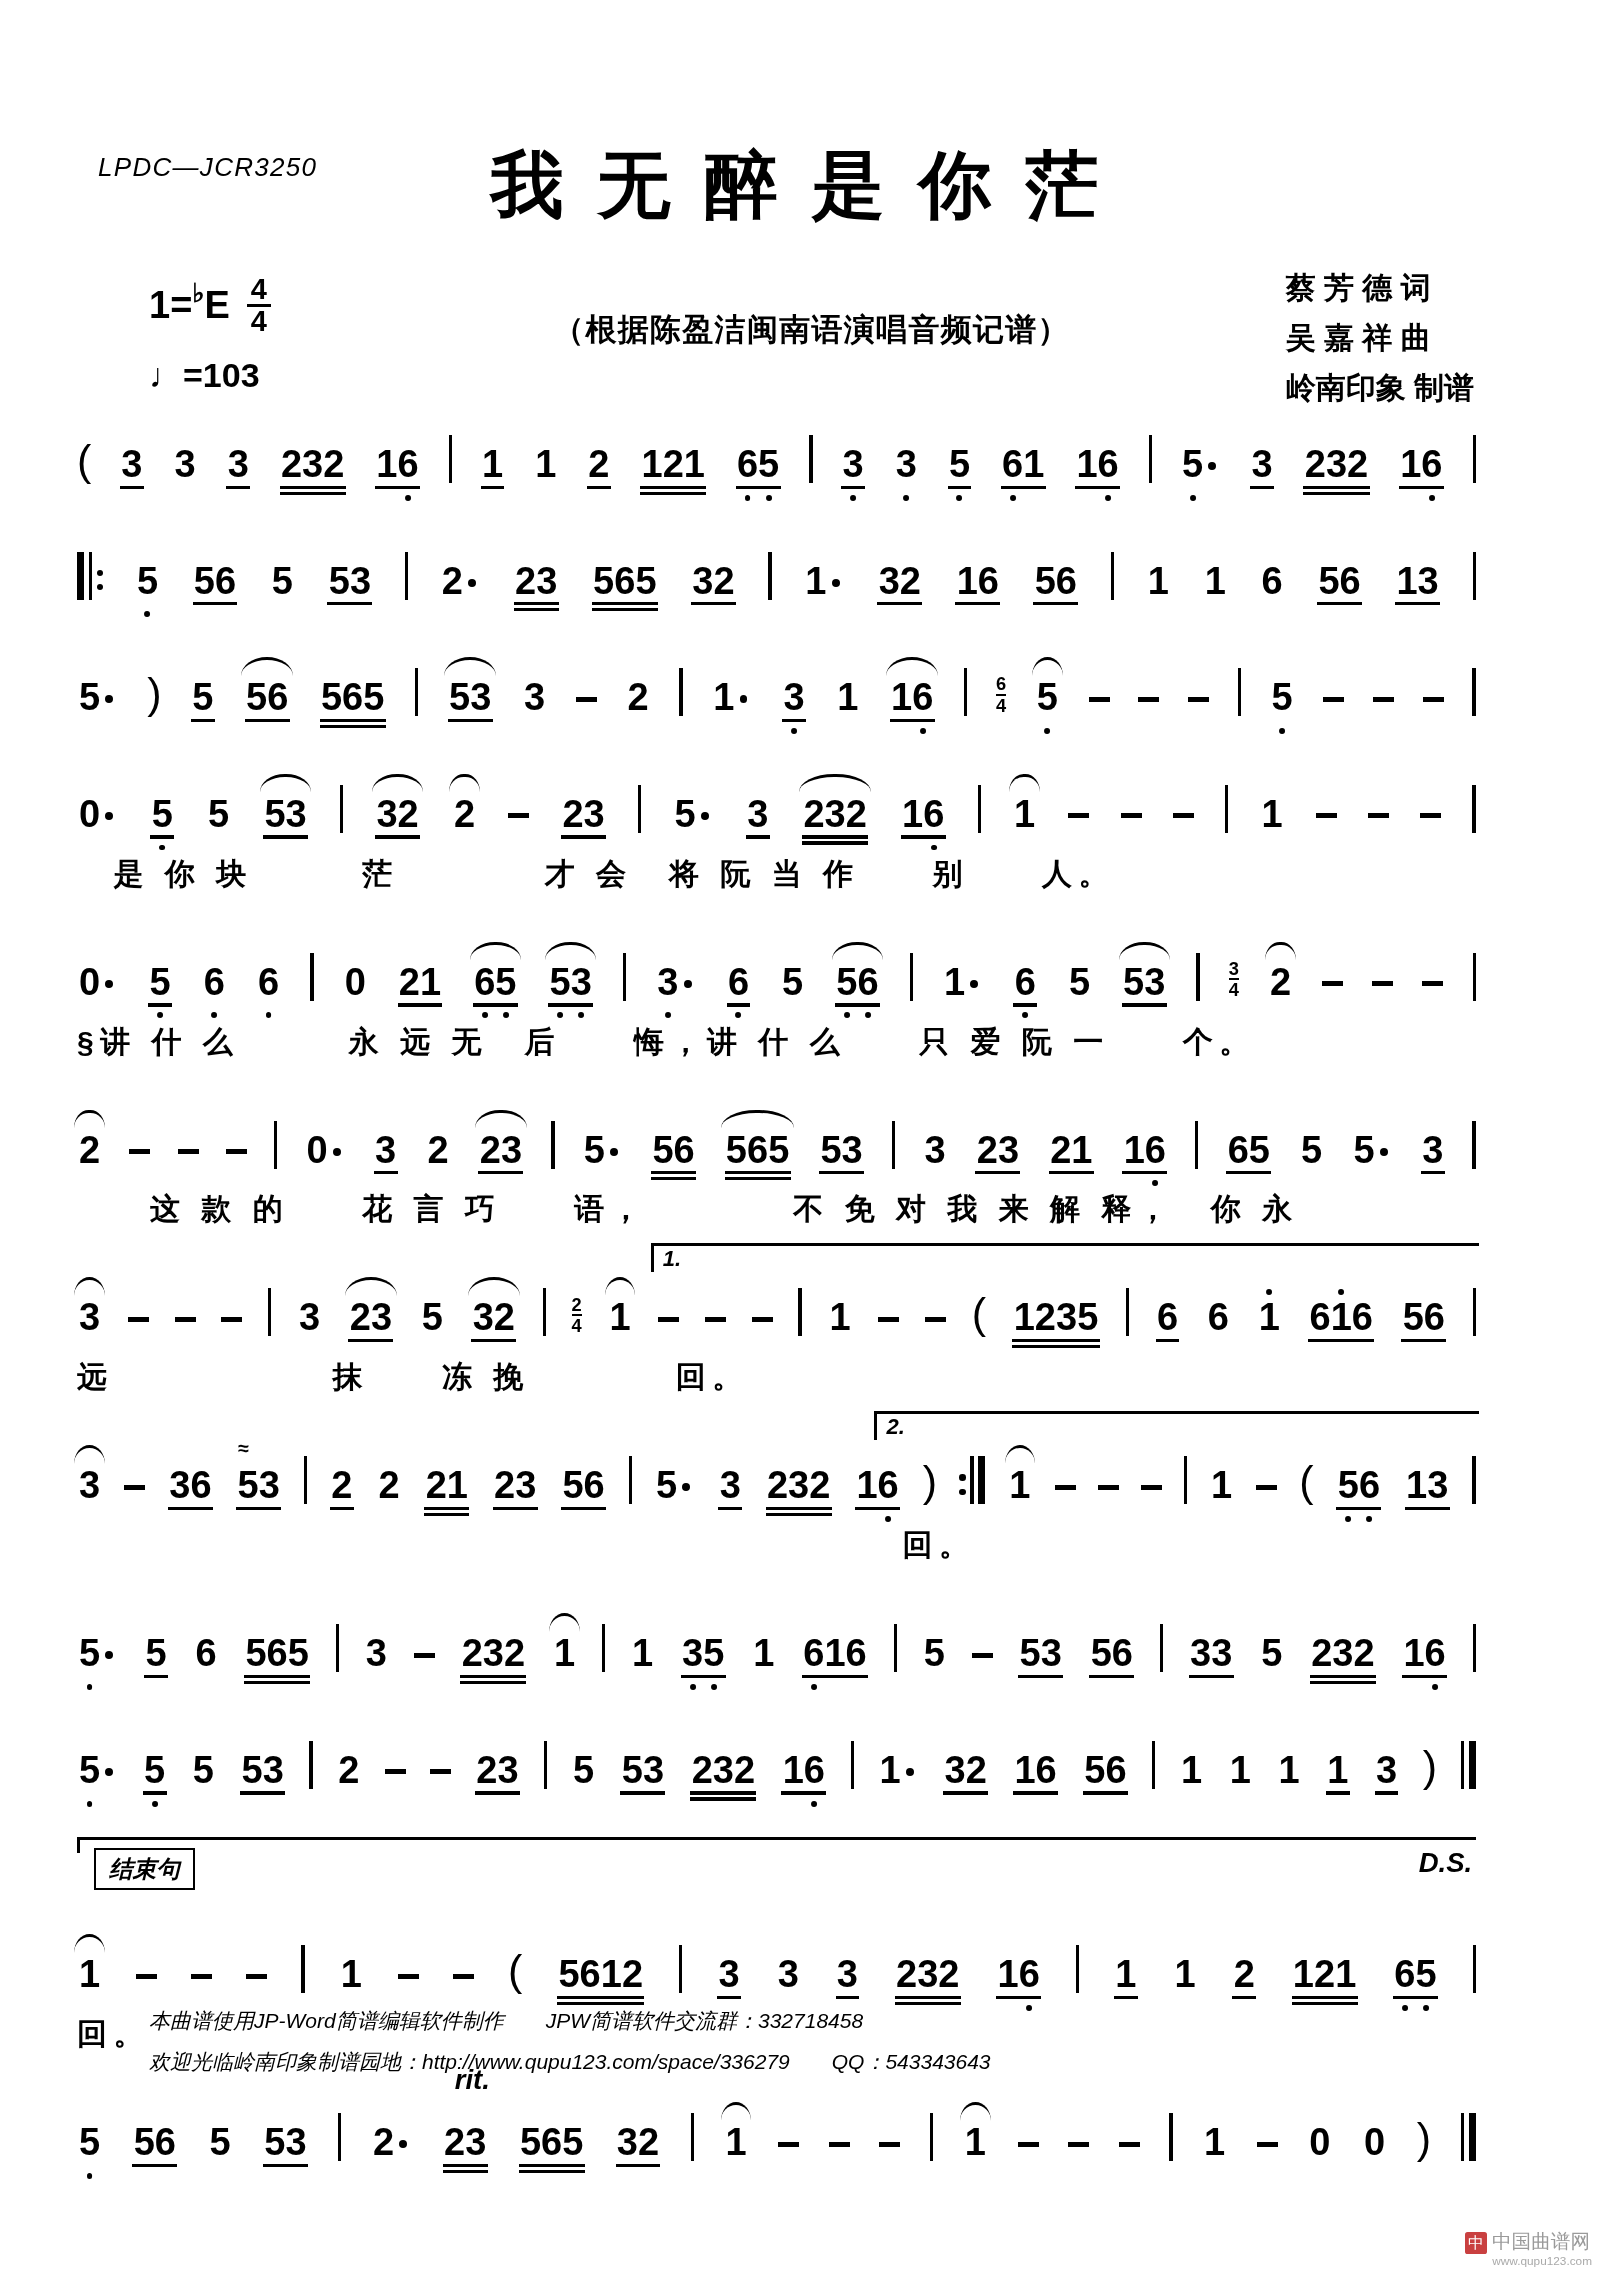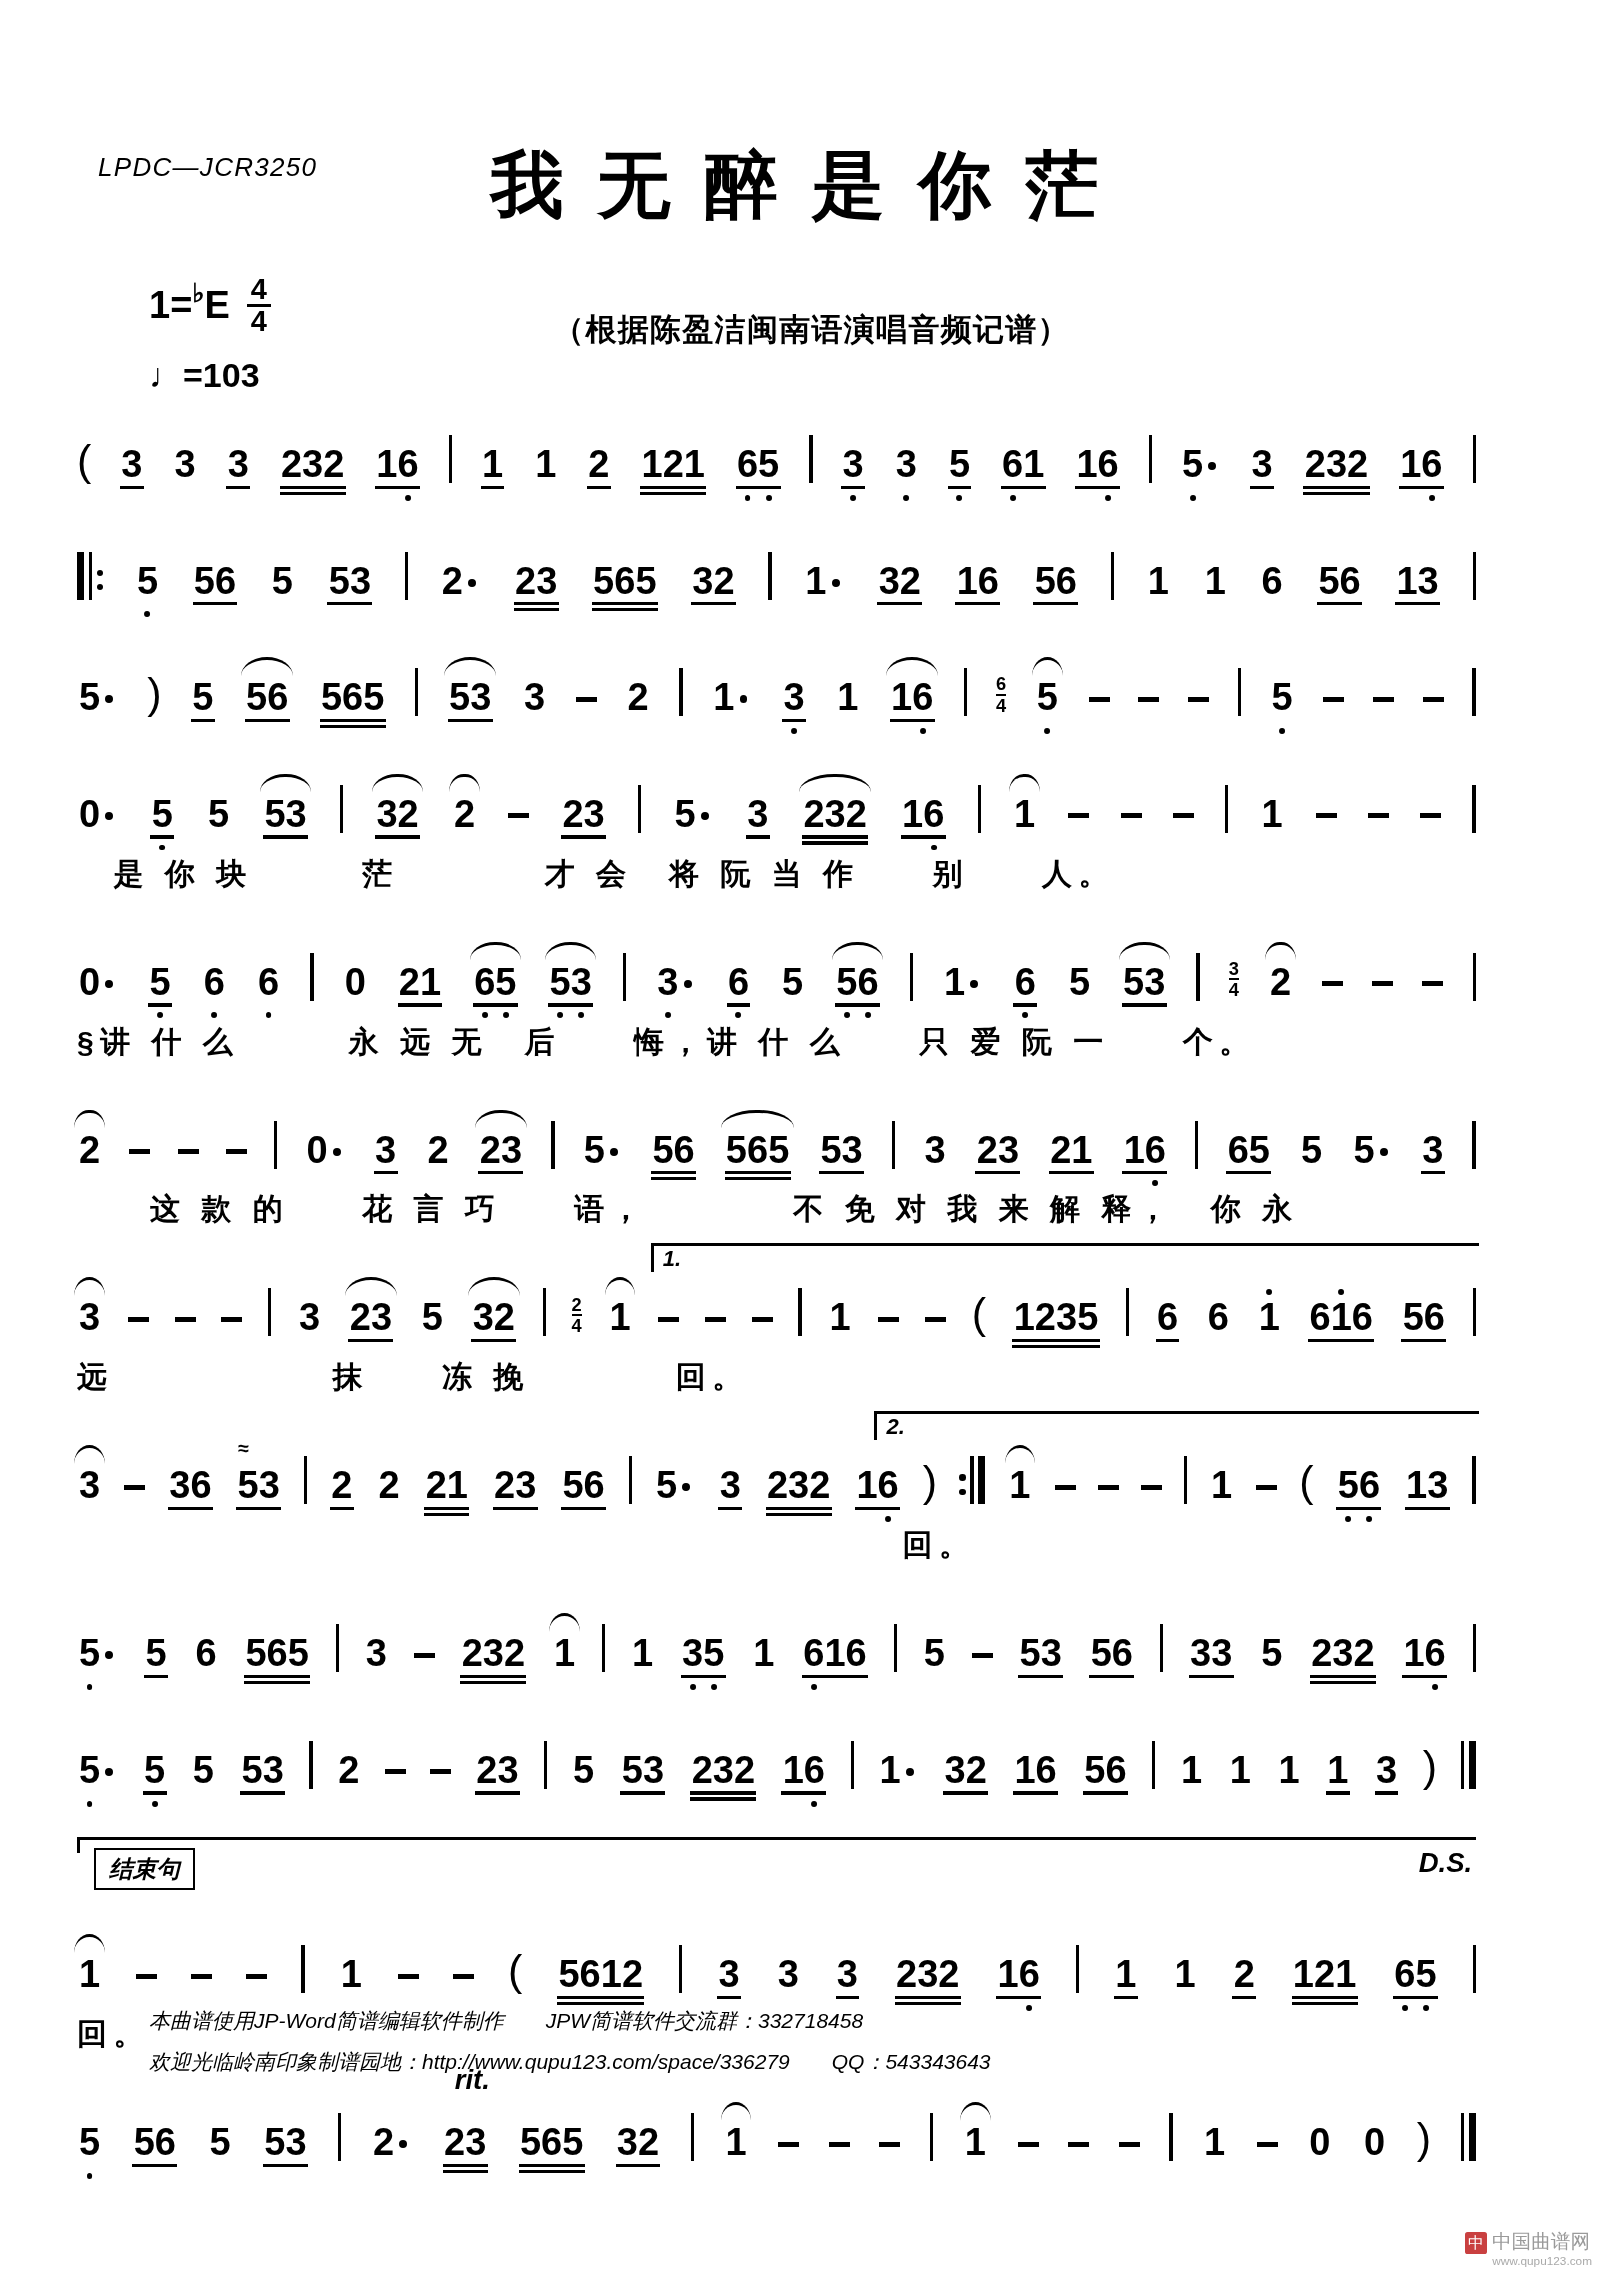--- a/index.html
+++ b/index.html
@@ -73,20 +73,25 @@
     <span class="frac">
       <span class="num">4</span>
       <span class="den">4</span>
     </span>
   </div>
 
   <div class="tempo">♩=103</div>
 
   <div class="subtitle">（根据陈盈洁闽南语演唱音频记谱）</div>
 
+  <div class="credits">
+    <div>蔡 芳 德 词</div>
+    <div>吴 嘉 祥 曲</div>
+    <div>岭南印象 制谱</div>
+  </div>
 
   <div id="score">
       <div class="sys">
         <div class="pr">(</div>
         <div class="tok">
           <div class="ch">3</div>
           <div class="u1"></div>
         </div>
         <div class="tok">
           <div class="ch">3</div>

